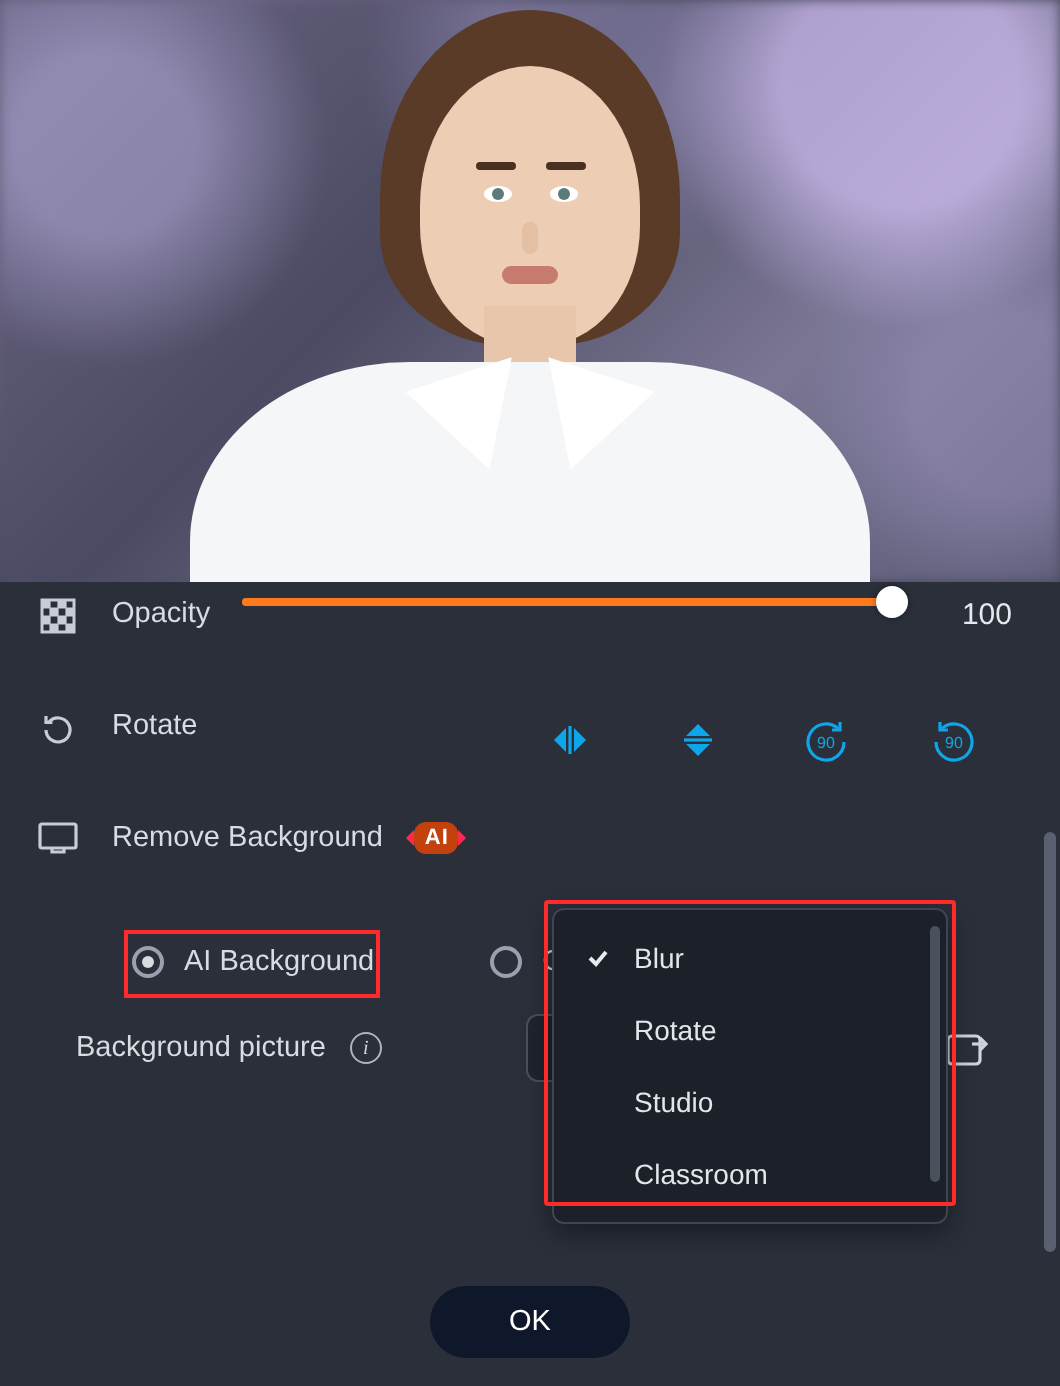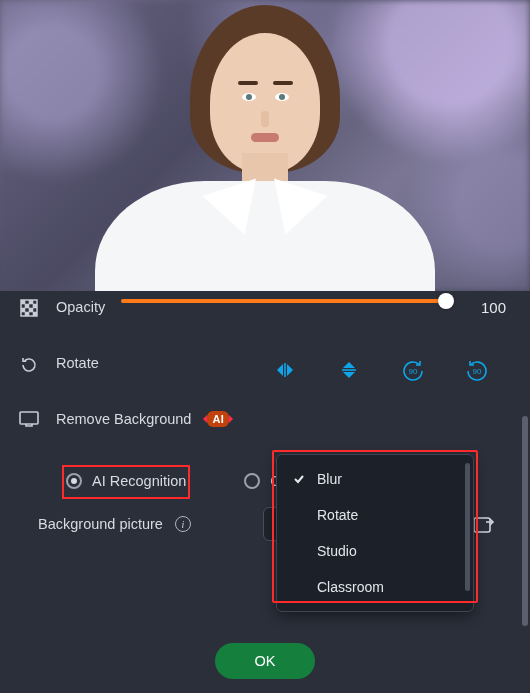--- a/index.html
+++ b/index.html
@@ -219,21 +219,21 @@
 
   
   .footer {
     position:absolute; left:0; right:0; bottom:14px;
     display:flex; justify-content:center; gap:22px;
   }
   .btn {
     min-width:100px; height:36px; border-radius:18px; display:flex; align-items:center; justify-content:center;
     font-size:14.5px; cursor:pointer;
   }
-  .btn-primary { background:#15803d; color:#fff; }
+  .btn-primary { background:#0f172a; color:#fff; }
   .btn-secondary { background:#3a3f4a; color:#e2e5ea; }
 
   
   .right-scroll {
     position:absolute; right:2px; top:298px; width:6px; height:330px;
     background:transparent;
   }
   .right-scroll .thumb{
     position:absolute; right:0; top:118px; width:6px; height:210px; background:#5a6070; border-radius:3px;
   }
@@ -342,21 +342,21 @@
         </svg>
     </div>
     <div class="label">Remove Background</div>
     <span class="ai-badge">AI</span>
   </div>
 
   <div class="radio-row">
     <div class="red-box radio-highlight"></div>
     <div class="radio selected">
       <span class="radio-dot"></span>
-      <span>AI Recognition</span>
+      <span>AI Background</span>
     </div>
     <div class="radio">
       <span class="radio-dot"></span>
       <span>Green</span>
     </div>
   </div>
 
   <div class="bgpic-row">
     <span class="bgpic-label">Background picture</span>
     <span class="info-dot">i</span>

